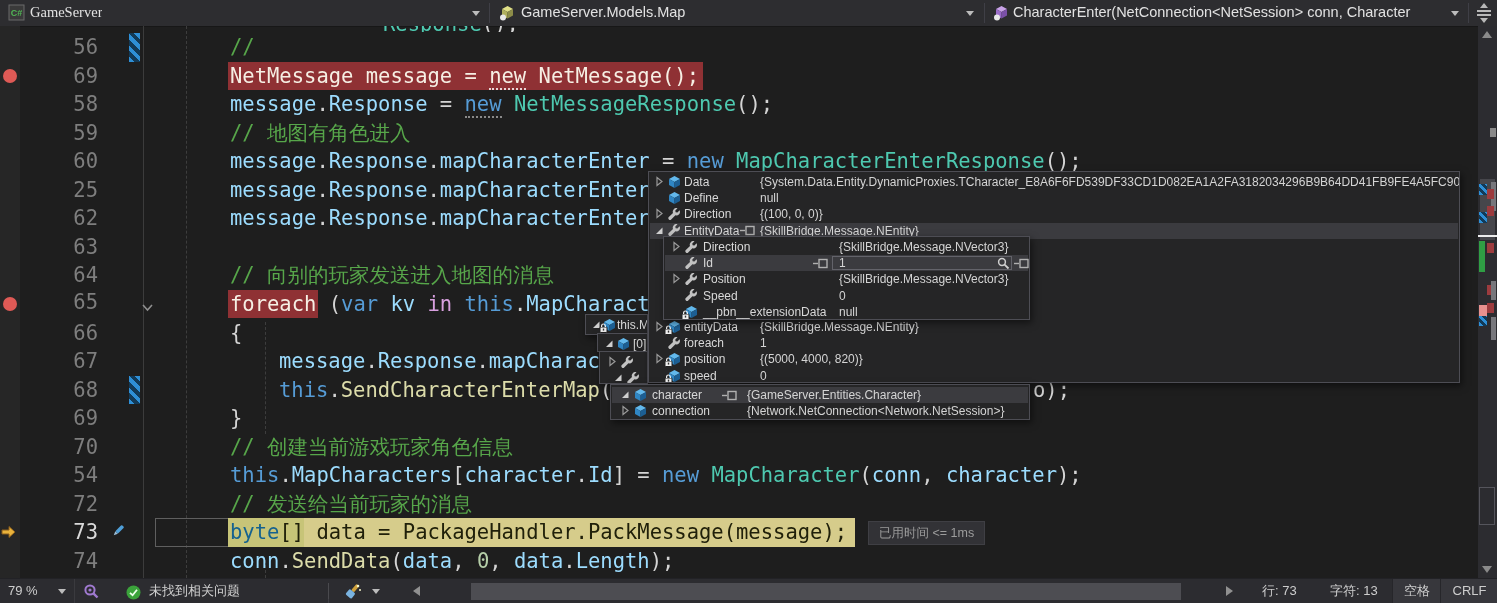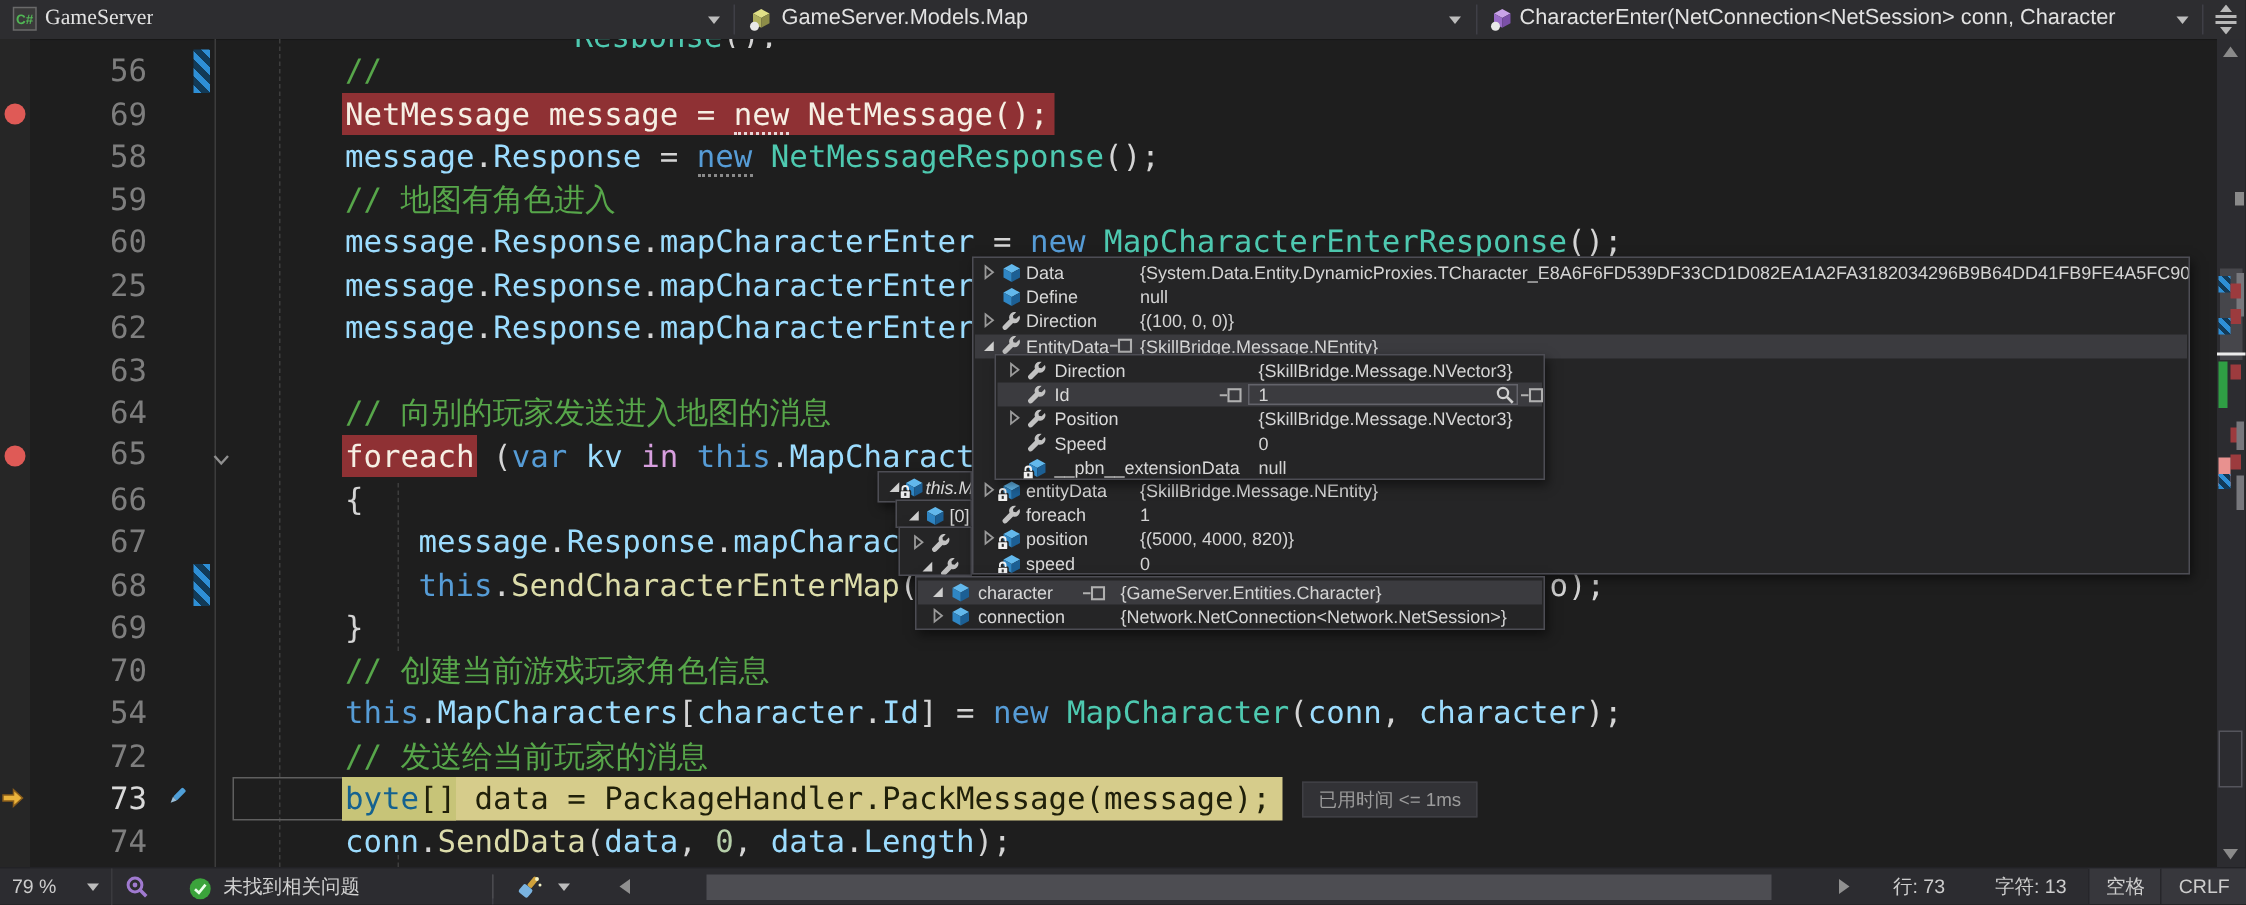--- a/index.html
+++ b/index.html
@@ -175,21 +175,21 @@
             <rect x="7.2" y="2" width="3.6" height="9" rx="1" fill="#4f9fd8"></rect>
             <polygon points="7.2,11 10.8,11 9,15 " fill="#9abed8"></polygon>
           </g>
         </svg></span>
       <div class="codefont codeline" style="left: 230px; top: 518.35px;"><span class="tk-ybyte">byte</span><span class="tk-y">[] data = PackageHandler.PackMessage(message);</span></div>
       <div class="perftip" style="left: 868px; top: 520.85px;">已用时间 &lt;= 1ms</div>
       <div class="codefont lnum" style="top: 546.9px;">74</div>
       <div class="codefont codeline" style="left: 230px; top: 546.9px;"><span class="tk-id">conn</span><span class="tk-pn">.</span><span class="tk-me">SendData</span><span class="tk-pn">(</span><span class="tk-id">data</span><span class="tk-pn">, </span><span class="tk-num">0</span><span class="tk-pn">, </span><span class="tk-id">data</span><span class="tk-pn">.</span><span class="tk-id">Length</span><span class="tk-pn">);</span></div>
     </div>
   <div id="tips-layer">
-      <div class="tipbox" style="left: 585px; top: 314px; width: 63px; height: 21px; font-style: italic;">
+      <div class="tipbox" style="left: 585px; top: 314px; width: 63px; height: 21px;">
         <div class="tiprow" style="top: 2px;">
           <span class="abs" style="left: 4px; top: 2px;"><svg width="10" height="11">
               <path d="M8.5 2.5 V9 H2 Z" fill="#cfcfcf"></path>
             </svg></span>
           <span class="abs" style="left: 16px; top: 1px;"><svg width="13" height="14">
               <polygon points="6.5,1 12,4 6.5,7 1,4" fill="#62b8ec"></polygon>
               <polygon points="1,4 6.5,7 6.5,13 1,10" fill="#2f86c4"></polygon>
               <polygon points="12,4 6.5,7 6.5,13 12,10" fill="#1c5f94"></polygon>
             </svg><svg width="9" height="10" style="position:absolute;left:-4px;top:5px;">
               <rect x="1" y="4" width="7" height="5.5" rx="0.8" fill="#f0f0f0" stroke="#222"></rect>

